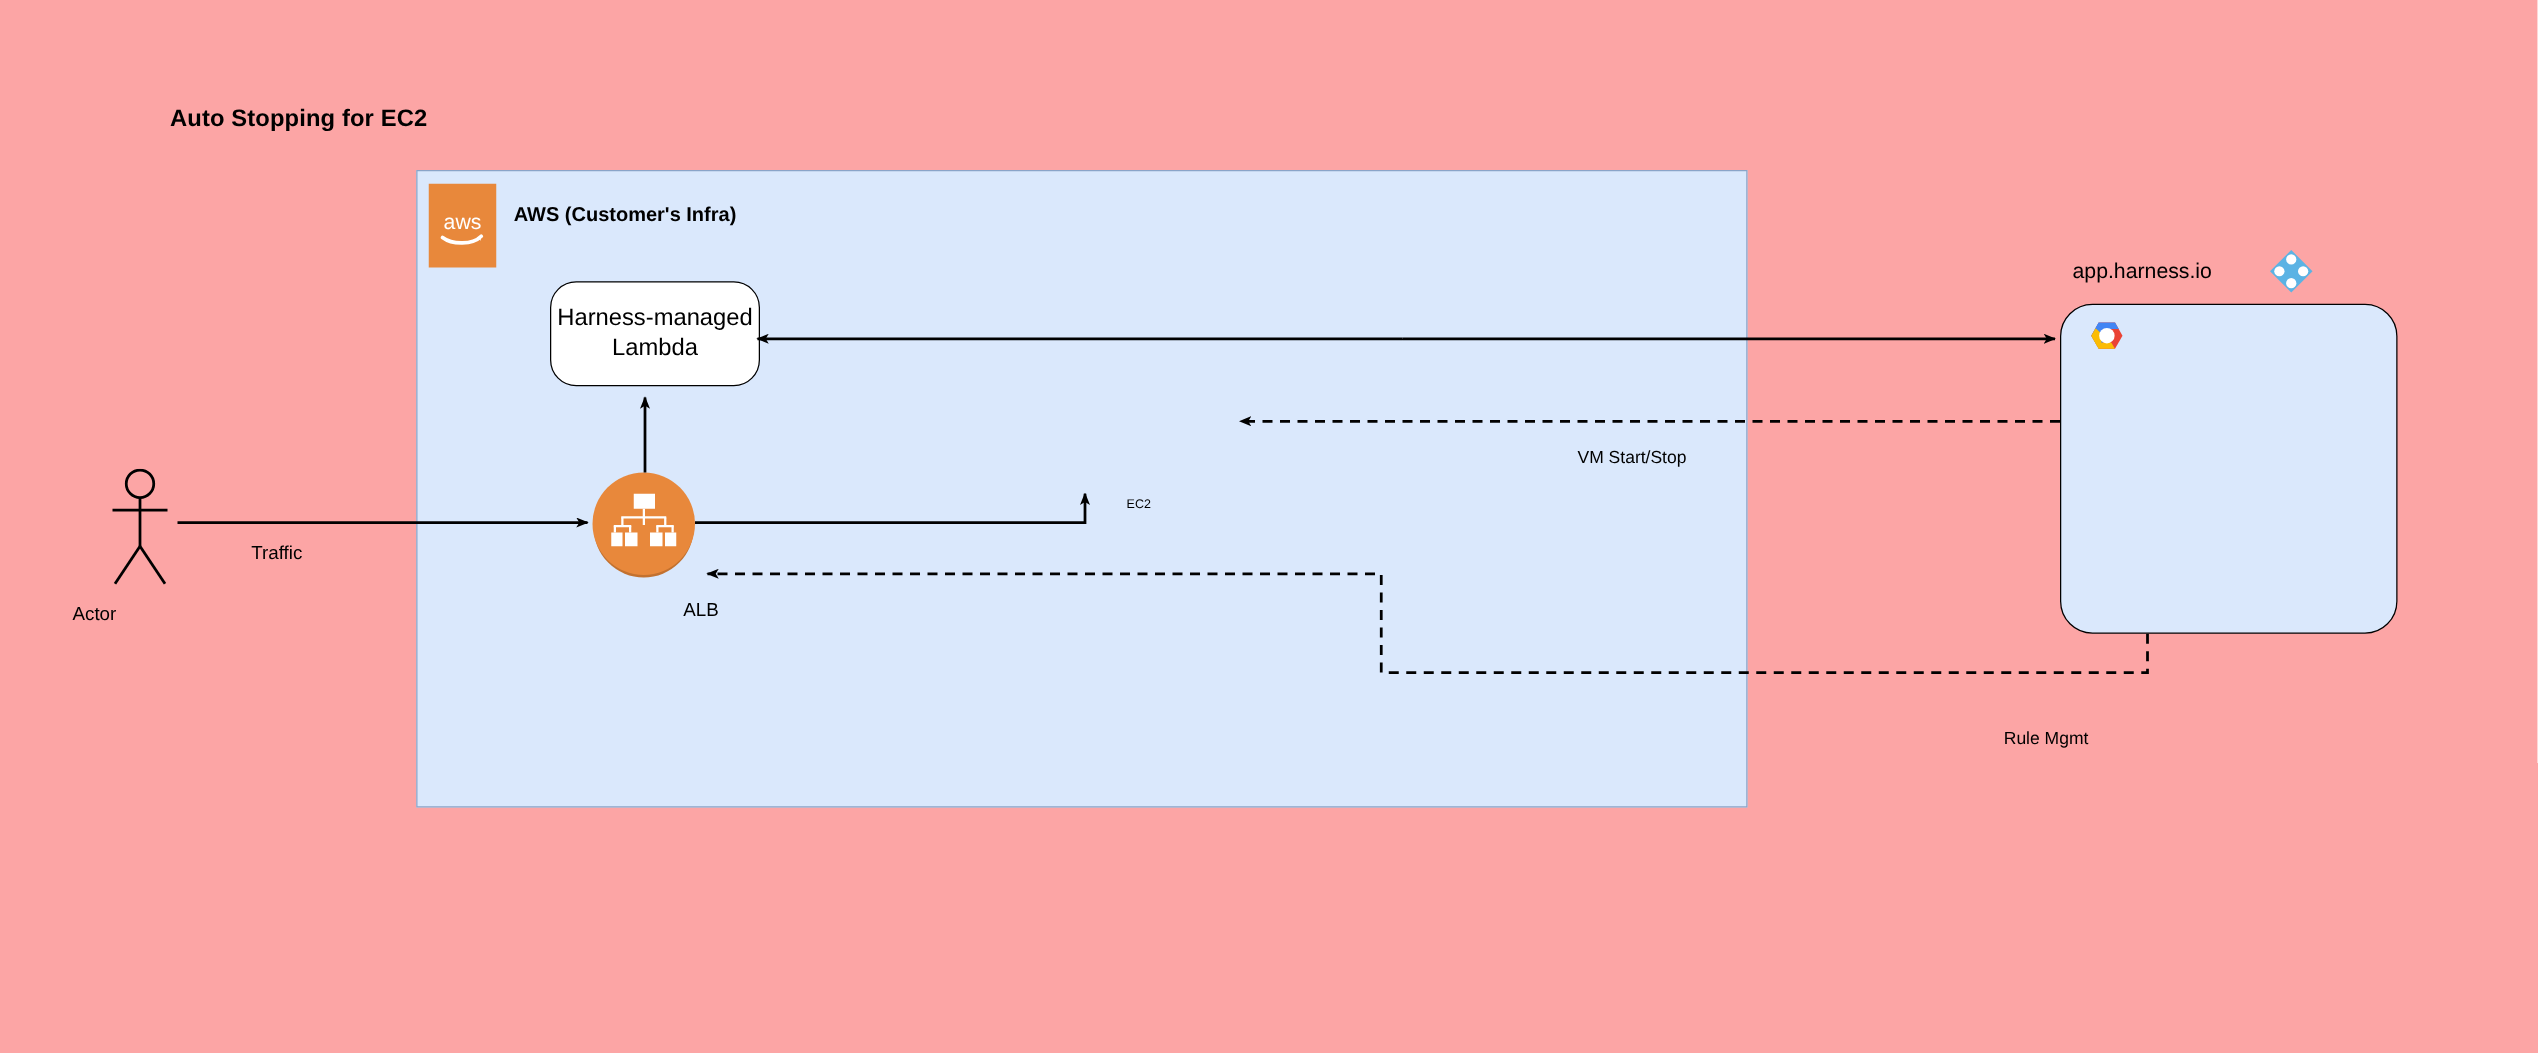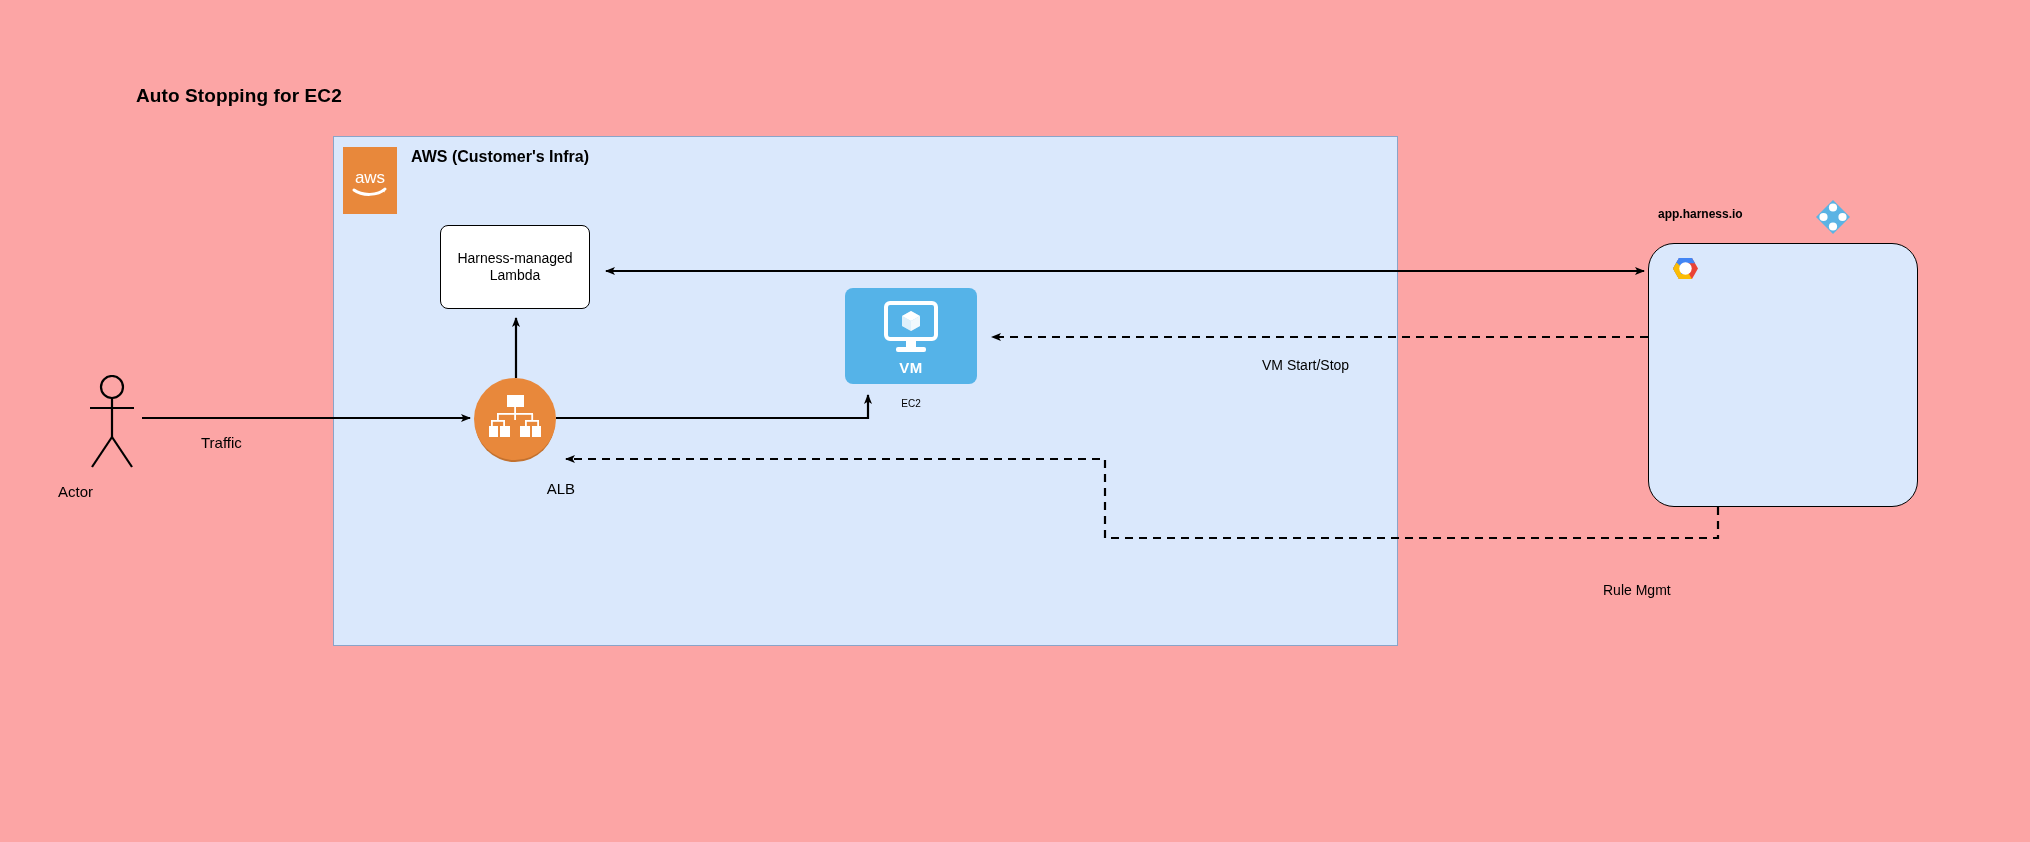--- a/index.html
+++ b/index.html
@@ -50,42 +50,42 @@
     height: 67px;
     background: #e8883b;
     display: flex;
     align-items: center;
     justify-content: center;
   }
   #aws-logo svg { display: block; }
   #aws-container-label {
     position: absolute;
     left: 411px;
-    top: 148px;
+    top: 164px;
     font-size: 16px;
     font-weight: bold;
     white-space: nowrap;
   }
 
   
   #lambda-node {
     position: absolute;
     left: 440px;
     top: 225px;
-    width: 150px;
+    width: 168px;
     height: 84px;
     background: #ffffff;
     border: 1.5px solid #000000;
-    border-radius: 8px;
+    border-radius: 21px;
     box-sizing: border-box;
     display: flex;
     align-items: center;
     justify-content: center;
     text-align: center;
-    font-size: 14px;
+    font-size: 19px;
     line-height: 1.25;
   }
 
   
   #ec2-node {
     position: absolute;
     left: 845px;
     top: 288px;
     width: 132px;
     height: 96px;
@@ -155,22 +155,22 @@
     width: 110px;
     text-align: left;
     font-size: 15px;
   }
 
   
   #harness-title {
     position: absolute;
     left: 1658px;
     top: 207px;
-    font-size: 12px;
-    font-weight: bold;
+    font-size: 17px;
+    font-weight: normal;
     white-space: nowrap;
   }
   #harness-logo {
     position: absolute;
     left: 1814px;
     top: 198px;
     width: 38px;
     height: 38px;
   }
   #harness-box {
@@ -247,36 +247,20 @@
   </div>
   <div id="aws-container-label">AWS (Customer's Infra)</div>
 
   <div id="lambda-node">
     <span>
       <span>Harness-managed</span><br>
       <span>Lambda</span>
     </span>
   </div>
 
-  <div id="ec2-node">
-    <div id="ec2-icon">
-      <svg width="62" height="56" viewBox="0 0 62 56" aria-hidden="true">
-        <rect x="6" y="3" width="50" height="36" rx="4" ry="4" fill="none" stroke="#ffffff" stroke-width="4"></rect>
-        <rect x="26" y="41" width="10" height="7" fill="#ffffff"></rect>
-        <rect x="16" y="47" width="30" height="5" rx="2" fill="#ffffff"></rect>
-        <g fill="#ffffff">
-          <path d="M31 11 L40 16 L40 26 L31 31 L22 26 L22 16 Z" opacity="0.45"></path>
-          <path d="M31 11 L40 16 L31 21 L22 16 Z"></path>
-          <path d="M31 21 L40 16 L40 26 L31 31 Z" opacity="0.85"></path>
-          <path d="M31 21 L22 16 L22 26 L31 31 Z" opacity="0.65"></path>
-        </g>
-      </svg>
-    </div>
-    <div id="ec2-inner-label">VM</div>
-  </div>
   <div id="ec2-caption">EC2</div>
 
   <div id="alb-node">
     <span>
       <svg width="52" height="48" viewBox="0 0 52 48" aria-hidden="true">
         <rect x="18" y="2" width="17" height="12" fill="#ffffff"></rect>
         <rect x="25.2" y="14" width="1.8" height="7" fill="#ffffff"></rect>
         <rect x="8" y="20" width="36" height="1.8" fill="#ffffff"></rect>
         <rect x="8" y="21" width="1.8" height="6" fill="#ffffff"></rect>
         <rect x="25.2" y="21" width="1.8" height="6" fill="#ffffff"></rect>

